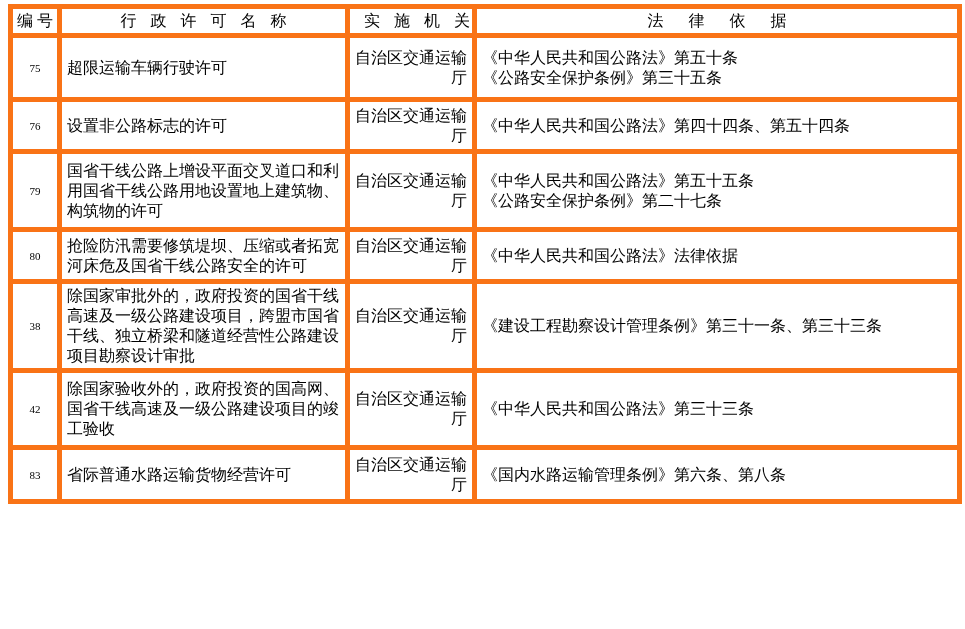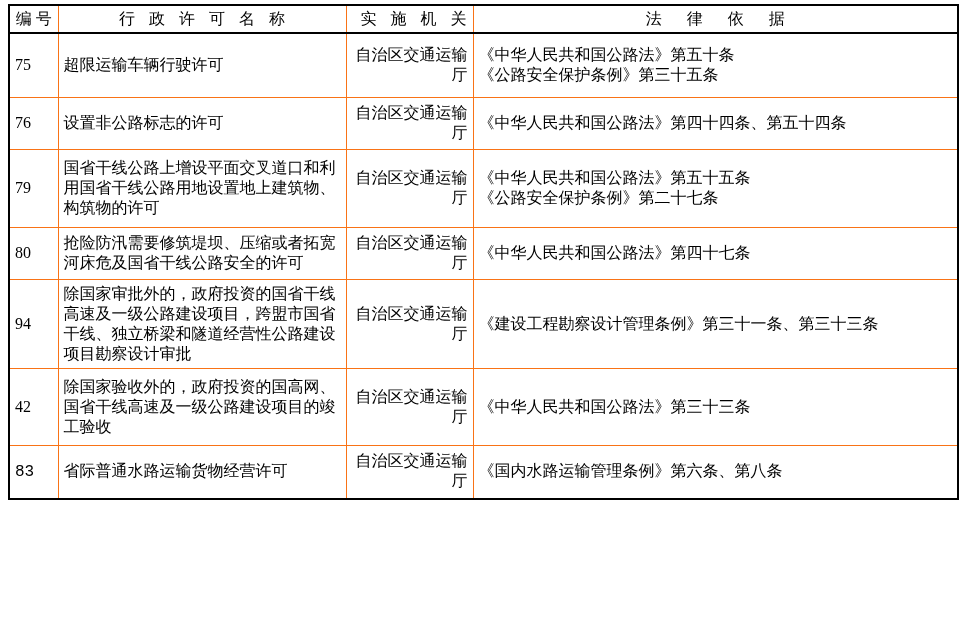--- a/index.html
+++ b/index.html
@@ -22,21 +22,21 @@
     top: 4px;
     width: 949px;
     border-collapse: collapse;
     table-layout: fixed;
     font-family: "Liberation Serif", "DejaVu Serif", serif;
     font-size: 16px;
     color: #000000;
     line-height: 20px;
   }
   table.permits td, table.permits th {
-    border: 1px solid #f97316;
+    border: 5px solid #f97316;
     vertical-align: middle;
     padding: 2px 5px;
     font-weight: normal;
     overflow: hidden;
   }
   table.permits {
     border: 2px solid #000000;
   }
   table.permits thead th {
     border-bottom: 2px solid #000000;
@@ -44,24 +44,25 @@
     padding: 2px 0;
     white-space: nowrap;
   }
   tr.hh  { height: 28px; }
   tr.h64 { height: 64px; }
   tr.h52 { height: 52px; }
   tr.h58 { height: 58px; }
   tr.h78 { height: 78px; }
   tr.h89 { height: 89px; }
   tr.h77 { height: 77px; }
-  tr.h65 { height: 54px; font-family: Liberation Mono, monospace; }
+  tr.h65 { height: 54px; }
   td.num {
+    text-align: center;
     padding: 2px 0;
-    font-size: 16px;
+    font-size: 11px;
   }
   td.name {
     text-align: left;
     padding: 2px 5px 2px 6px;
   }
   td.agency {
     text-align: right;
     padding: 2px 4px 2px 6px;
   }
   td.legal {
@@ -117,25 +118,25 @@
         <td class="legal">
           <div class="legal-line">《中华人民共和国公路法》第五十五条</div>
           <div class="legal-line">《公路安全保护条例》第二十七条</div>
         </td>
       </tr>
       <tr class="h52">
         <td class="num">80</td>
         <td class="name">抢险防汛需要修筑堤坝、压缩或者拓宽河床危及国省干线公路安全的许可</td>
         <td class="agency">自治区交通运输厅</td>
         <td class="legal">
-          <div class="legal-line">《中华人民共和国公路法》第四十七条</div>
+          <div class="legal-line">《中华人民共和国公路法》法律依据</div>
         </td>
       </tr>
       <tr class="h89">
-        <td class="num">94</td>
+        <td class="num">38</td>
         <td class="name">除国家审批外的，政府投资的国省干线高速及一级公路建设项目，跨盟市国省干线、独立桥梁和隧道经营性公路建设项目勘察设计审批</td>
         <td class="agency">自治区交通运输厅</td>
         <td class="legal">
           <div class="legal-line">《建设工程勘察设计管理条例》第三十一条、第三十三条</div>
         </td>
       </tr>
       <tr class="h77">
         <td class="num">42</td>
         <td class="name">除国家验收外的，政府投资的国高网、国省干线高速及一级公路建设项目的竣工验收</td>
         <td class="agency">自治区交通运输厅</td>

